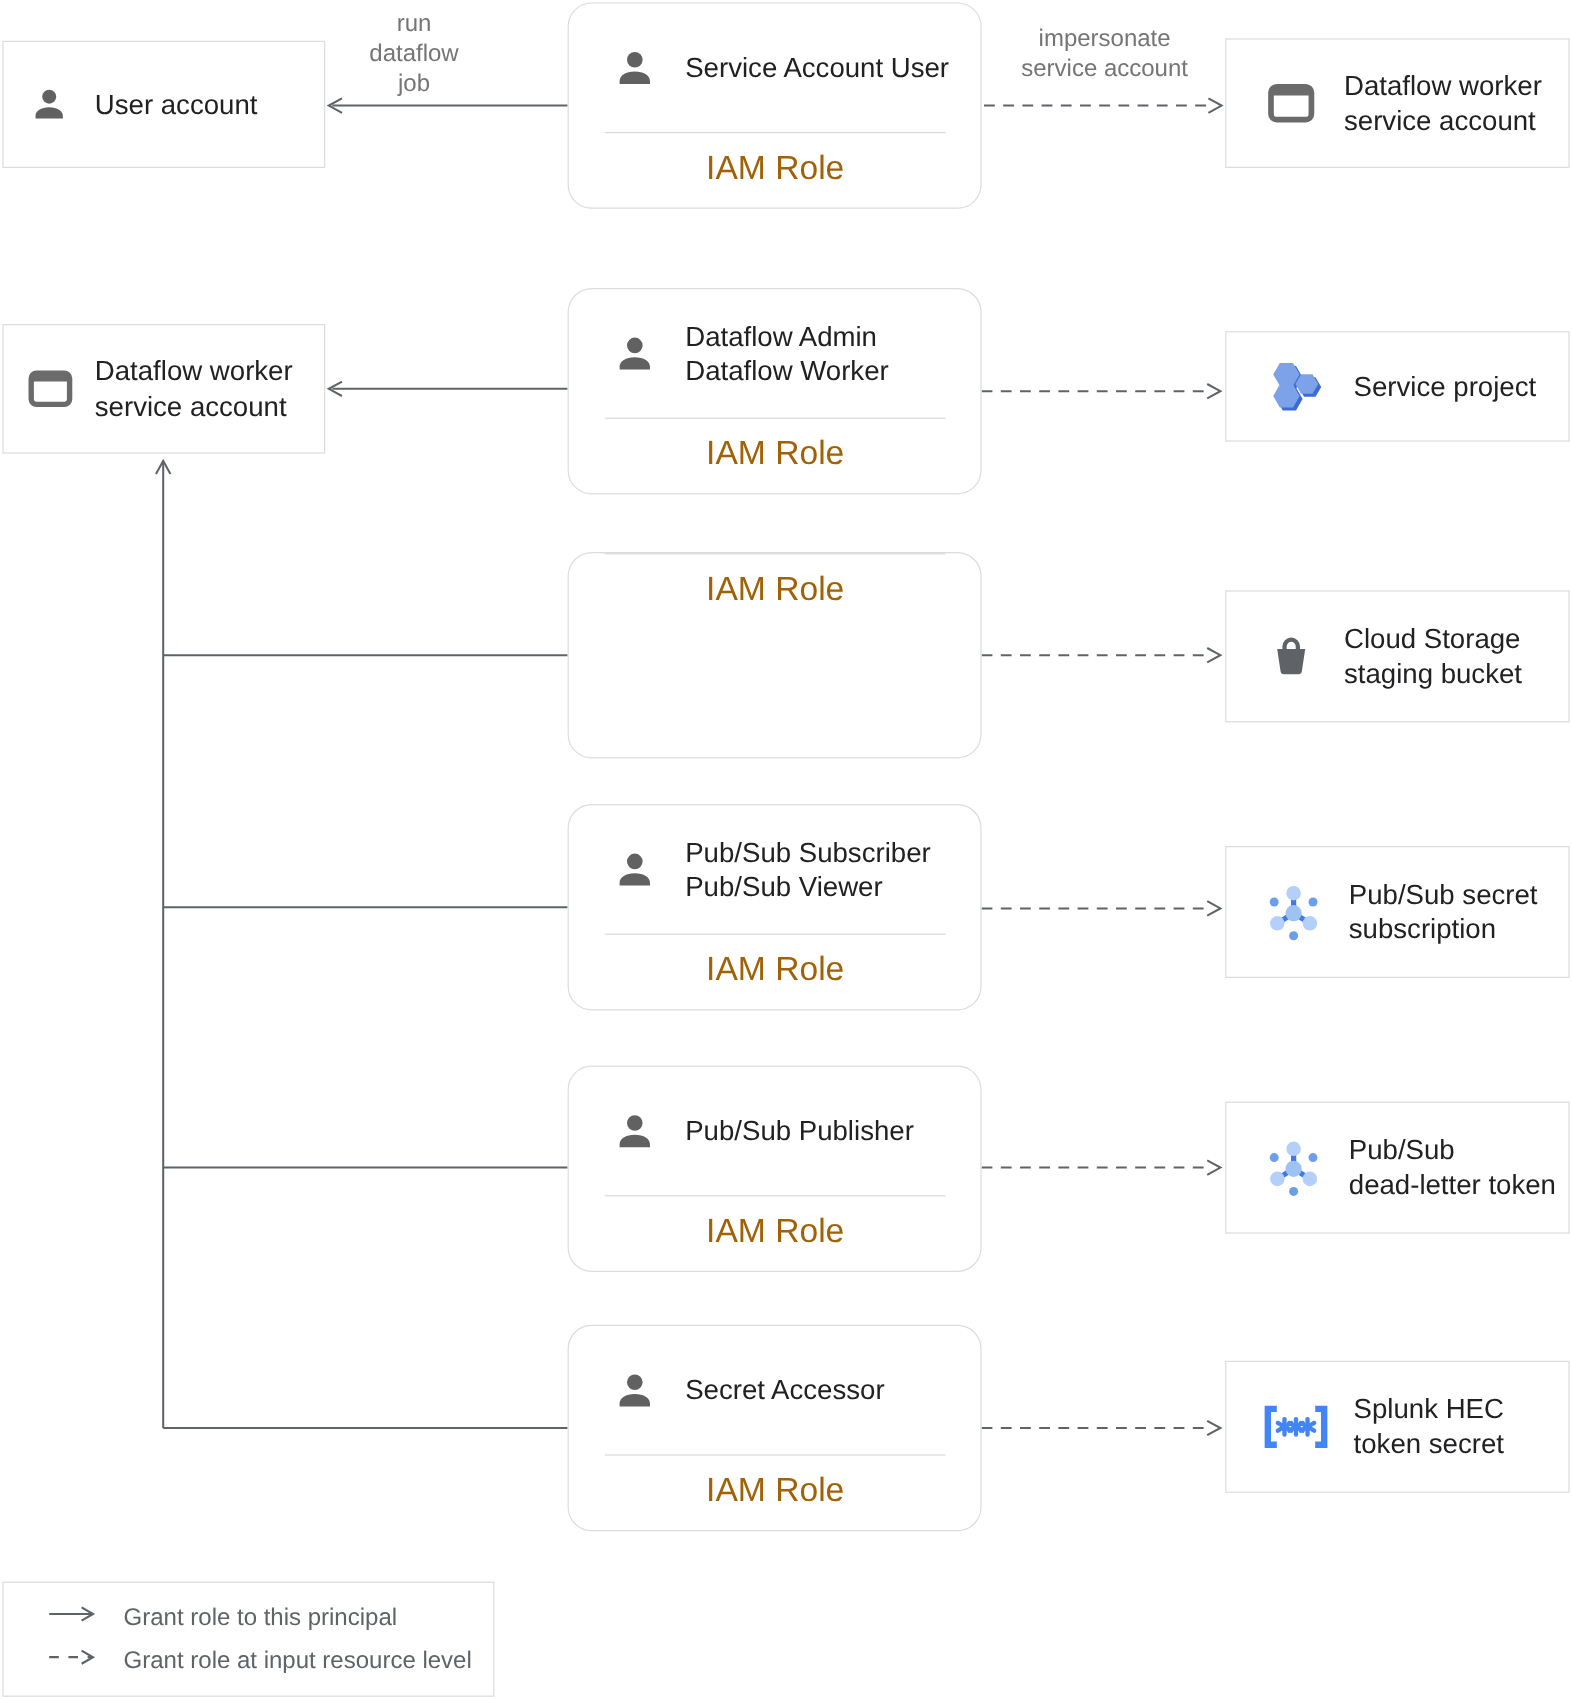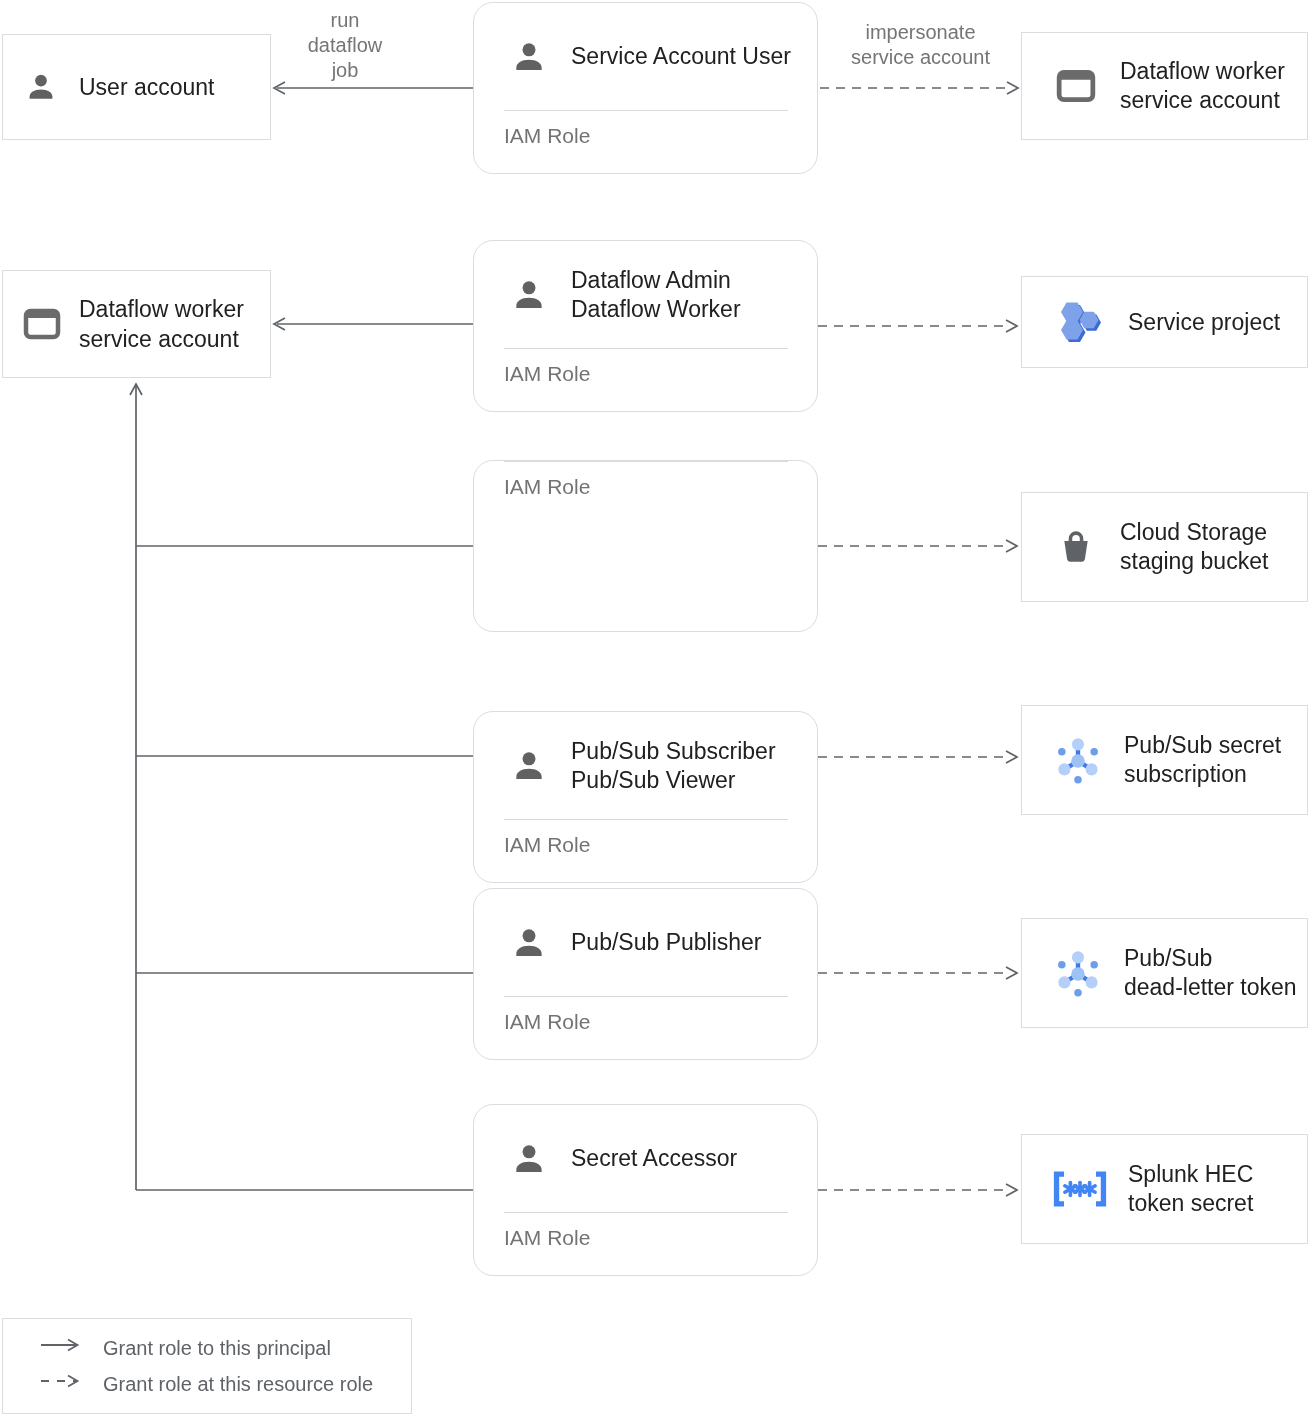--- a/index.html
+++ b/index.html
@@ -14,21 +14,21 @@
 
   
   .entity{display:flex;align-items:center;padding-left:20px;gap:20px;}
   .entity .lbl{font-size:23px;line-height:30px;color:#212124;}
 
   
   .role-box{left:473px;width:345px;height:172px;border-radius:20px;}
   .role-top{height:107px;display:flex;align-items:center;padding-left:35px;gap:22px;box-sizing:border-box;}
   .role-title{font-size:23px;line-height:29px;color:#212124;}
   .role-divider{margin-left:30px;width:284px;border-top:1px solid #d9d9d9;}
-  .role-sub{margin-left:30px;width:284px;text-align:left;margin-top:13px;font-size:21px;color:#737373;}
+  .role-sub{margin-left:30px;width:284px;text-align:center;margin-top:13px;font-size:28px;color:#a16207;}
 
   
   .res-box{left:1021px;width:287px;display:flex;align-items:center;padding-left:34px;gap:24px;box-sizing:border-box;}
   .res-lbl{font-size:23px;line-height:29px;color:#212124;}
   .res-lbl span{display:block;}
 
   .edge-label{position:absolute;text-align:center;color:#757575;font-size:20px;line-height:25px;}
   .edge-label span{display:block;}
 
   
@@ -139,21 +139,21 @@
     </div>
     <div class="role-divider"></div>
     <div class="role-sub">IAM Role</div>
   </div>
 
   <div class="box role-box" style="top:460px;">
     <div class="role-divider"></div>
     <div class="role-sub">IAM Role</div>
   </div>
 
-  <div class="box role-box" style="top:670px;margin-top:41px;">
+  <div class="box role-box" style="top:670px;">
     <div class="role-top">
       <span class="icon">
         <svg width="40" height="40" viewBox="0 0 24 24">
             <circle cx="12" cy="7.7" r="3.9" fill="#616161"></circle>
             <path d="M12 13.6c-4.5 0-7.6 2-7.6 4.8v1.4h15.2v-1.4c0-2.8-3.1-4.8-7.6-4.8z" fill="#616161"></path>
           </svg>
       </span>
       <div class="role-title">
         <span style="display:block">Pub/Sub Subscriber</span>
         <span style="display:block">Pub/Sub Viewer</span>
@@ -313,17 +313,17 @@
       </span>
       <span class="txt">Grant role to this principal</span>
     </div>
     <div class="legend-row">
       <span class="icon">
         <svg width="46" height="16">
             <line class="lg" x1="2" y1="8" x2="37" y2="8" stroke-dasharray="8 8"></line>
             <path class="lg" d="M29,2.5 L38.5,8 L29,13.5"></path>
           </svg>
       </span>
-      <span class="txt">Grant role at this resource role</span>
+      <span class="txt">Grant role at input resource level</span>
     </div>
   </div>
 
 </div>
 
 </body></html>

